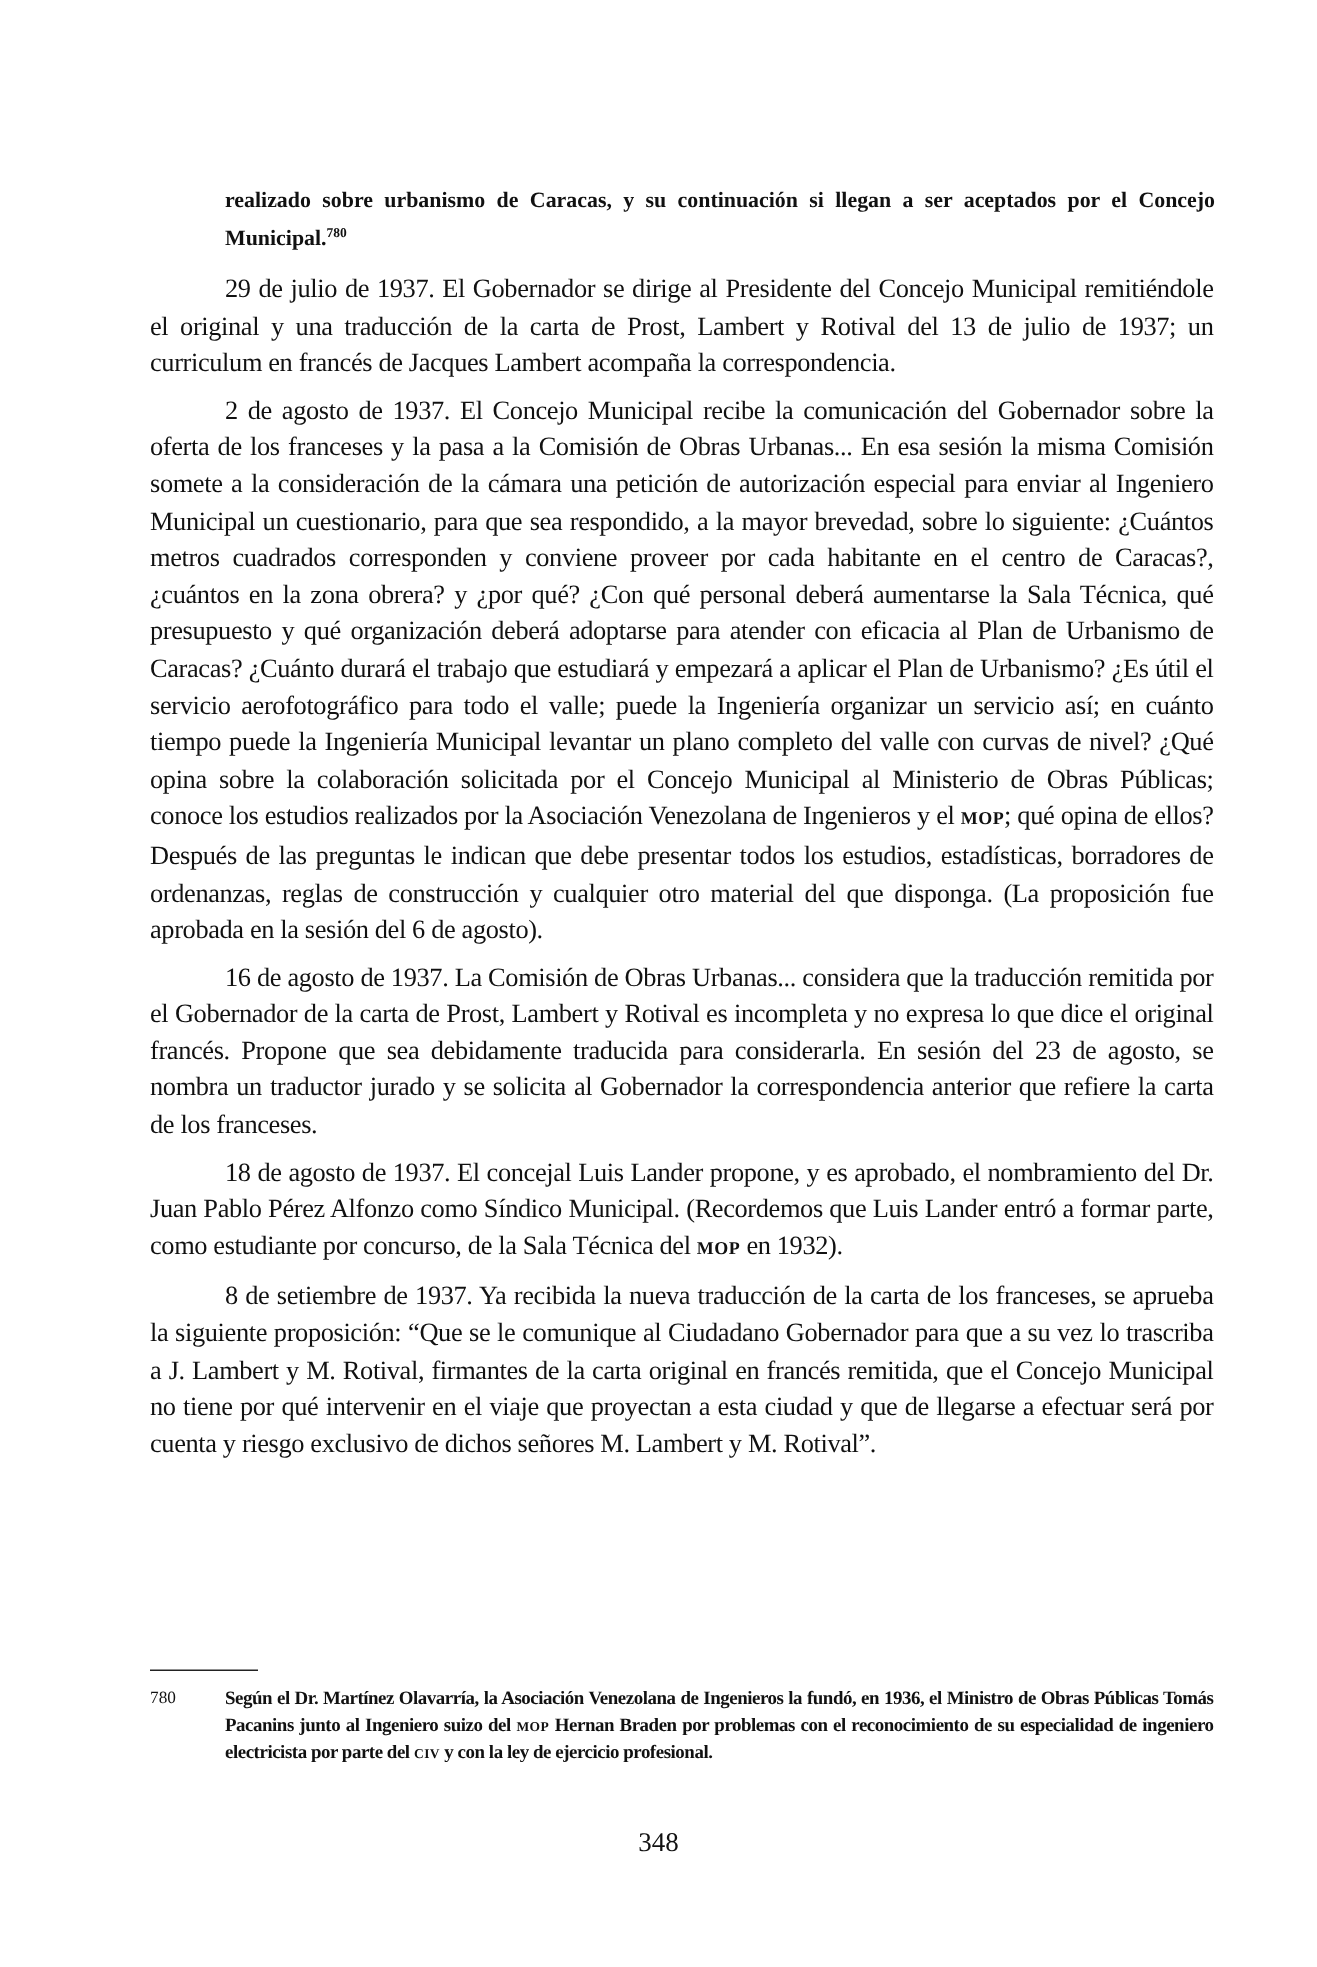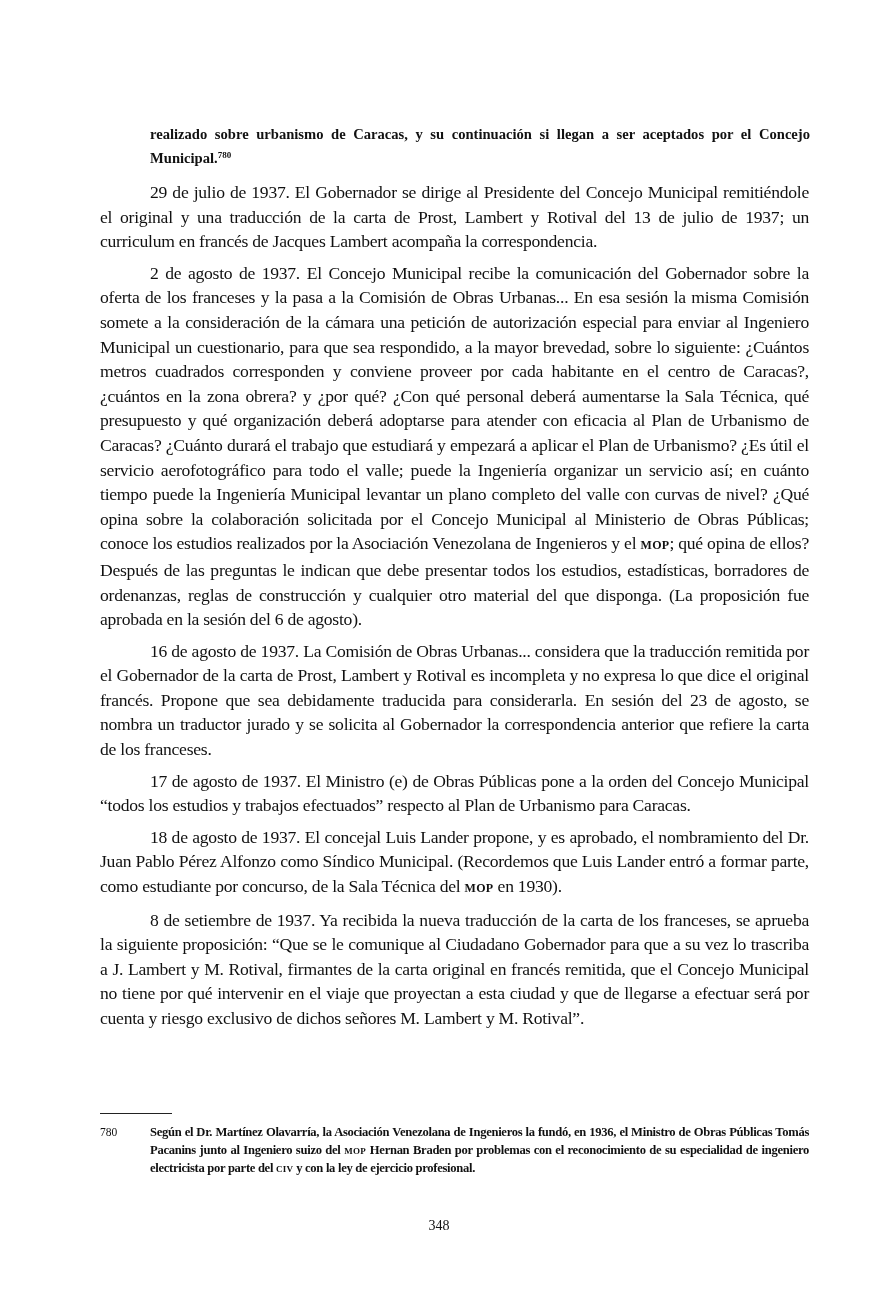--- a/index.html
+++ b/index.html
@@ -21,21 +21,21 @@
   .fn-rule { position: absolute; left: 100px; top: 1113px; width: 72px; height: 0; border-top: 1px solid #222; }
   .fn {
     position: absolute; left: 100px; top: 1124px; width: 709px;
     font-size: 12.6px; line-height: 17.5px; font-weight: bold;
   }
   .fn-num { position: absolute; left: 0; top: 0; width: 40px; font-weight: normal; font-size: 11.5px; }
   .fn-text { position: absolute; left: 50px; top: 0; width: 659px; text-align: justify; letter-spacing: -0.3px; }
   .fn-text .sc { font-size: 9px; }
   .pagenum {
     position: absolute; left: 0; top: 1218px; width: 878px; text-align: center;
-    font-size: 14px;
+    font-size: 18px;
   }
 </style>
 </head>
 <body>
 
 <div class="page serif">
 
   <div class="quote">
     <span>realizado sobre urbanismo de Caracas, y su continuación si llegan a ser aceptados por el Concejo Municipal.</span><span class="sup">780</span>
   </div>
@@ -44,24 +44,21 @@
     <p class="para">
       <span class="date">29 de julio de 1937.</span><span> El Gobernador se dirige al Presidente del Concejo Municipal remitiéndole el original y una traducción de la carta de Prost, Lambert y Rotival del 13 de julio de 1937; un curriculum en francés de Jacques Lambert acompaña la correspondencia.</span>
     </p>
     <p class="para">
       <span class="date">2 de agosto de 1937.</span><span> El Concejo Municipal recibe la comunicación del Gobernador sobre la oferta de los franceses y la pasa a la Comisión de Obras Urbanas... En esa sesión la misma Comisión somete a la consideración de la cámara una petición de autorización especial para enviar al Ingeniero Municipal un cuestionario, para que sea respondido, a la mayor brevedad, sobre lo siguiente: ¿Cuántos metros cuadrados corresponden y conviene proveer por cada habitante en el centro de Caracas?, ¿cuántos en la zona obrera? y ¿por qué? ¿Con qué personal deberá aumentarse la Sala Técnica, qué presupuesto y qué organización deberá adoptarse para atender con eficacia al Plan de Urbanismo de Caracas? ¿Cuánto durará el trabajo que estudiará y empezará a aplicar el Plan de Urbanismo? ¿Es útil el servicio aerofotográfico para todo el valle; puede la Ingeniería organizar un servicio así; en cuánto tiempo puede la Ingeniería Municipal levantar un plano completo del valle con curvas de nivel? ¿Qué opina sobre la colaboración solicitada por el Concejo Municipal al Ministerio de Obras Públicas; conoce los estudios realizados por la Asociación Venezolana de Ingenieros y el </span><span class="sc">MOP</span><span>; qué opina de ellos? Después de las preguntas le indican que debe presentar todos los estudios, estadísticas, borradores de ordenanzas, reglas de construcción y cualquier otro material del que disponga. (La proposición fue aprobada en la sesión del 6 de agosto).</span>
     </p>
     <p class="para">
       <span class="date">16 de agosto de 1937.</span><span> La Comisión de Obras Urbanas... considera que la traducción remitida por el Gobernador de la carta de Prost, Lambert y Rotival es incompleta y no expresa lo que dice el original francés. Propone que sea debidamente traducida para considerarla. En sesión del 23 de agosto, se nombra un traductor jurado y se solicita al Gobernador la correspondencia anterior que refiere la carta de los franceses.</span>
     </p>
     <p class="para">
-      <span class="date">17 de agosto de 1937.</span><span> El Ministro (e) de Obras Públicas pone a la orden del Concejo Municipal “todos los estudios y trabajos efectuados” respecto al Plan de Urbanismo para Caracas.</span>
-    </p>
-    <p class="para">
-      <span class="date">18 de agosto de 1937.</span><span> El concejal Luis Lander propone, y es aprobado, el nombramiento del Dr. Juan Pablo Pérez Alfonzo como Síndico Municipal. (Recordemos que Luis Lander entró a formar parte, como estudiante por concurso, de la Sala Técnica del </span><span class="sc">MOP</span><span> en 1930).</span>
+      <span class="date">18 de agosto de 1937.</span><span> El concejal Luis Lander propone, y es aprobado, el nombramiento del Dr. Juan Pablo Pérez Alfonzo como Síndico Municipal. (Recordemos que Luis Lander entró a formar parte, como estudiante por concurso, de la Sala Técnica del </span><span class="sc">MOP</span><span> en 1932).</span>
     </p>
     <p class="para">
       <span class="date">8 de setiembre de 1937.</span><span> Ya recibida la nueva traducción de la carta de los franceses, se aprueba la siguiente proposición: “Que se le comunique al Ciudadano Gobernador para que a su vez lo trascriba a J. Lambert y M. Rotival, firmantes de la carta original en francés remitida, que el Concejo Municipal no tiene por qué intervenir en el viaje que proyectan a esta ciudad y que de llegarse a efectuar será por cuenta y riesgo exclusivo de dichos señores M. Lambert y M. Rotival”.</span>
     </p>
   </div>
 
   <div class="fn-rule"></div>
 
   <div class="fn">
     <span class="fn-num">780</span>

